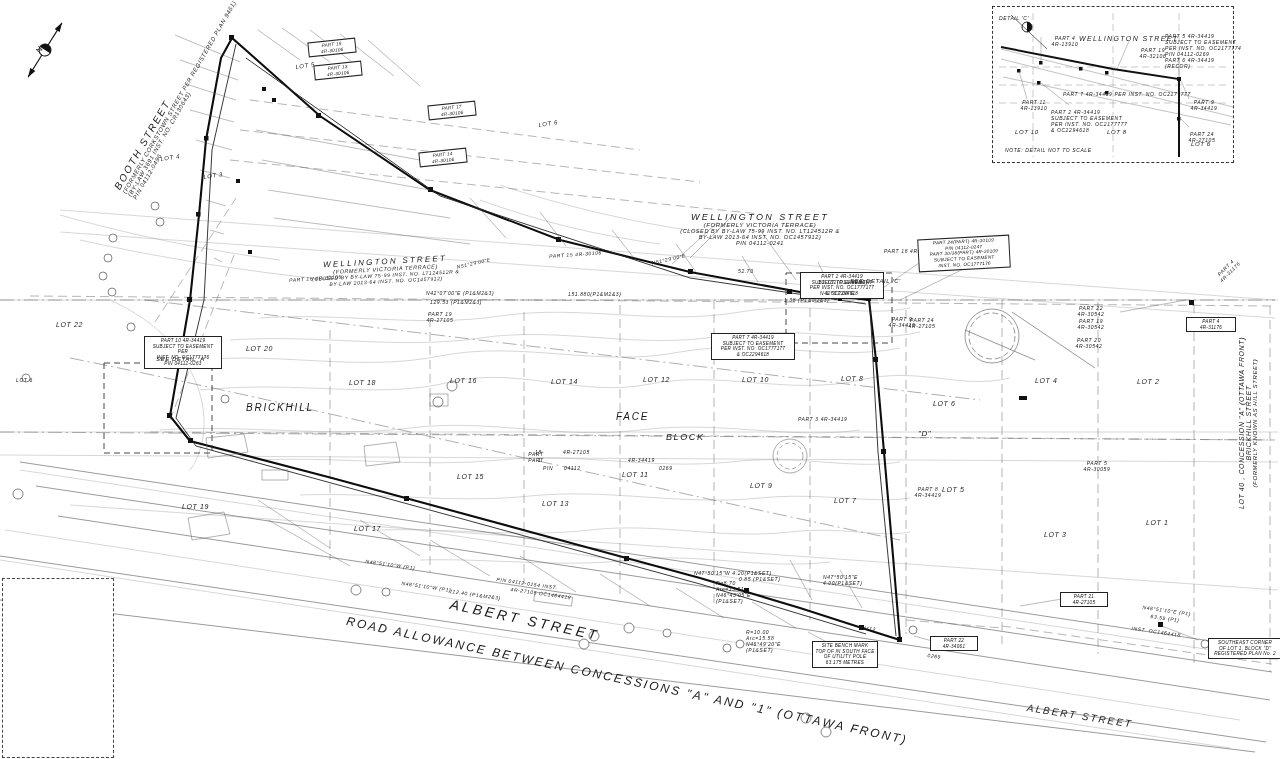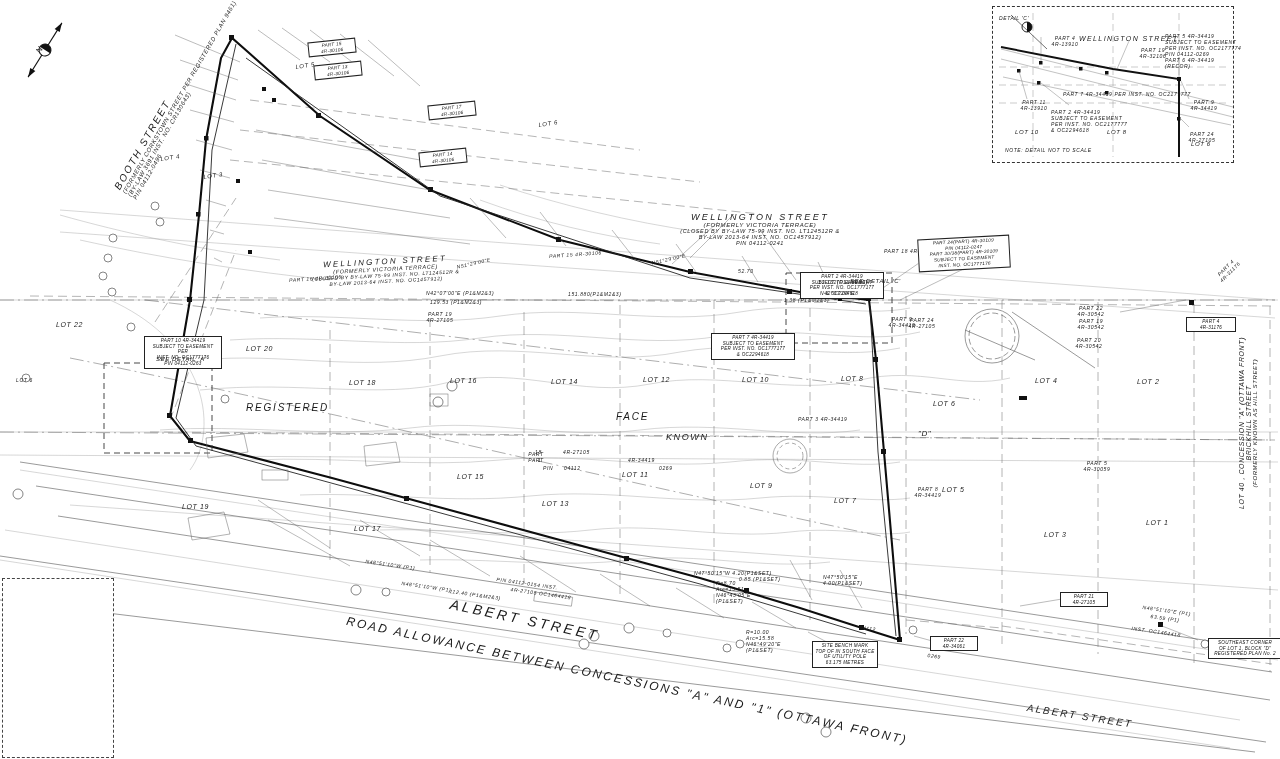--- a/index.html
+++ b/index.html
@@ -316,23 +316,23 @@
   <div class="lbl t10 ital" style="left:1028px;top:702px;transform:rotate(9deg);letter-spacing:2px;">ALBERT  STREET</div>
 
   <div class="lbl t12 ital" style="left:348px;top:614px;transform:rotate(12deg);">ROAD ALLOWANCE BETWEEN CONCESSIONS "A" AND "1" (OTTAWA FRONT)</div>
 
   <div class="lbl ital ctr" style="left:1238px;top:548px;transform:rotate(-90deg);transform-origin:0 0;width:250px;">
     <div class="t7">LOT 40 , CONCESSION "A" (OTTAWA FRONT)</div>
     <div class="t7">BRICKHILL   STREET</div>
     <div class="t6">(FORMERLY KNOWN AS HILL STREET)</div>
   </div>
 
-  <div class="lbl t10 ital" style="left:246px;top:402px;letter-spacing:1.8px;">REGISTERED</div>
+  <div class="lbl t10 ital" style="left:246px;top:402px;letter-spacing:1.8px;">BRICKHILL</div>
   <div class="lbl t10 ital" style="left:616px;top:411px;letter-spacing:1.8px;">FACE</div>
-  <div class="lbl t9 ital" style="left:666px;top:432px;letter-spacing:1.6px;">KNOWN</div>
+  <div class="lbl t9 ital" style="left:666px;top:432px;letter-spacing:1.6px;">BLOCK</div>
   <div class="lbl t8 ital" style="left:918px;top:429px;">"D"</div>
 
   <div class="lbl t7 ital" style="left:56px;top:321px;">LOT 22</div>
   <div class="lbl t7 ital" style="left:184px;top:344px;">LOT 21</div>
   <div class="lbl t7 ital" style="left:246px;top:345px;">LOT 20</div>
   <div class="lbl t7 ital" style="left:182px;top:503px;">LOT 19</div>
   <div class="lbl t7 ital" style="left:349px;top:379px;">LOT 18</div>
   <div class="lbl t7 ital" style="left:354px;top:525px;">LOT 17</div>
   <div class="lbl t7 ital" style="left:450px;top:377px;">LOT 16</div>
   <div class="lbl t7 ital" style="left:457px;top:473px;">LOT 15</div>

